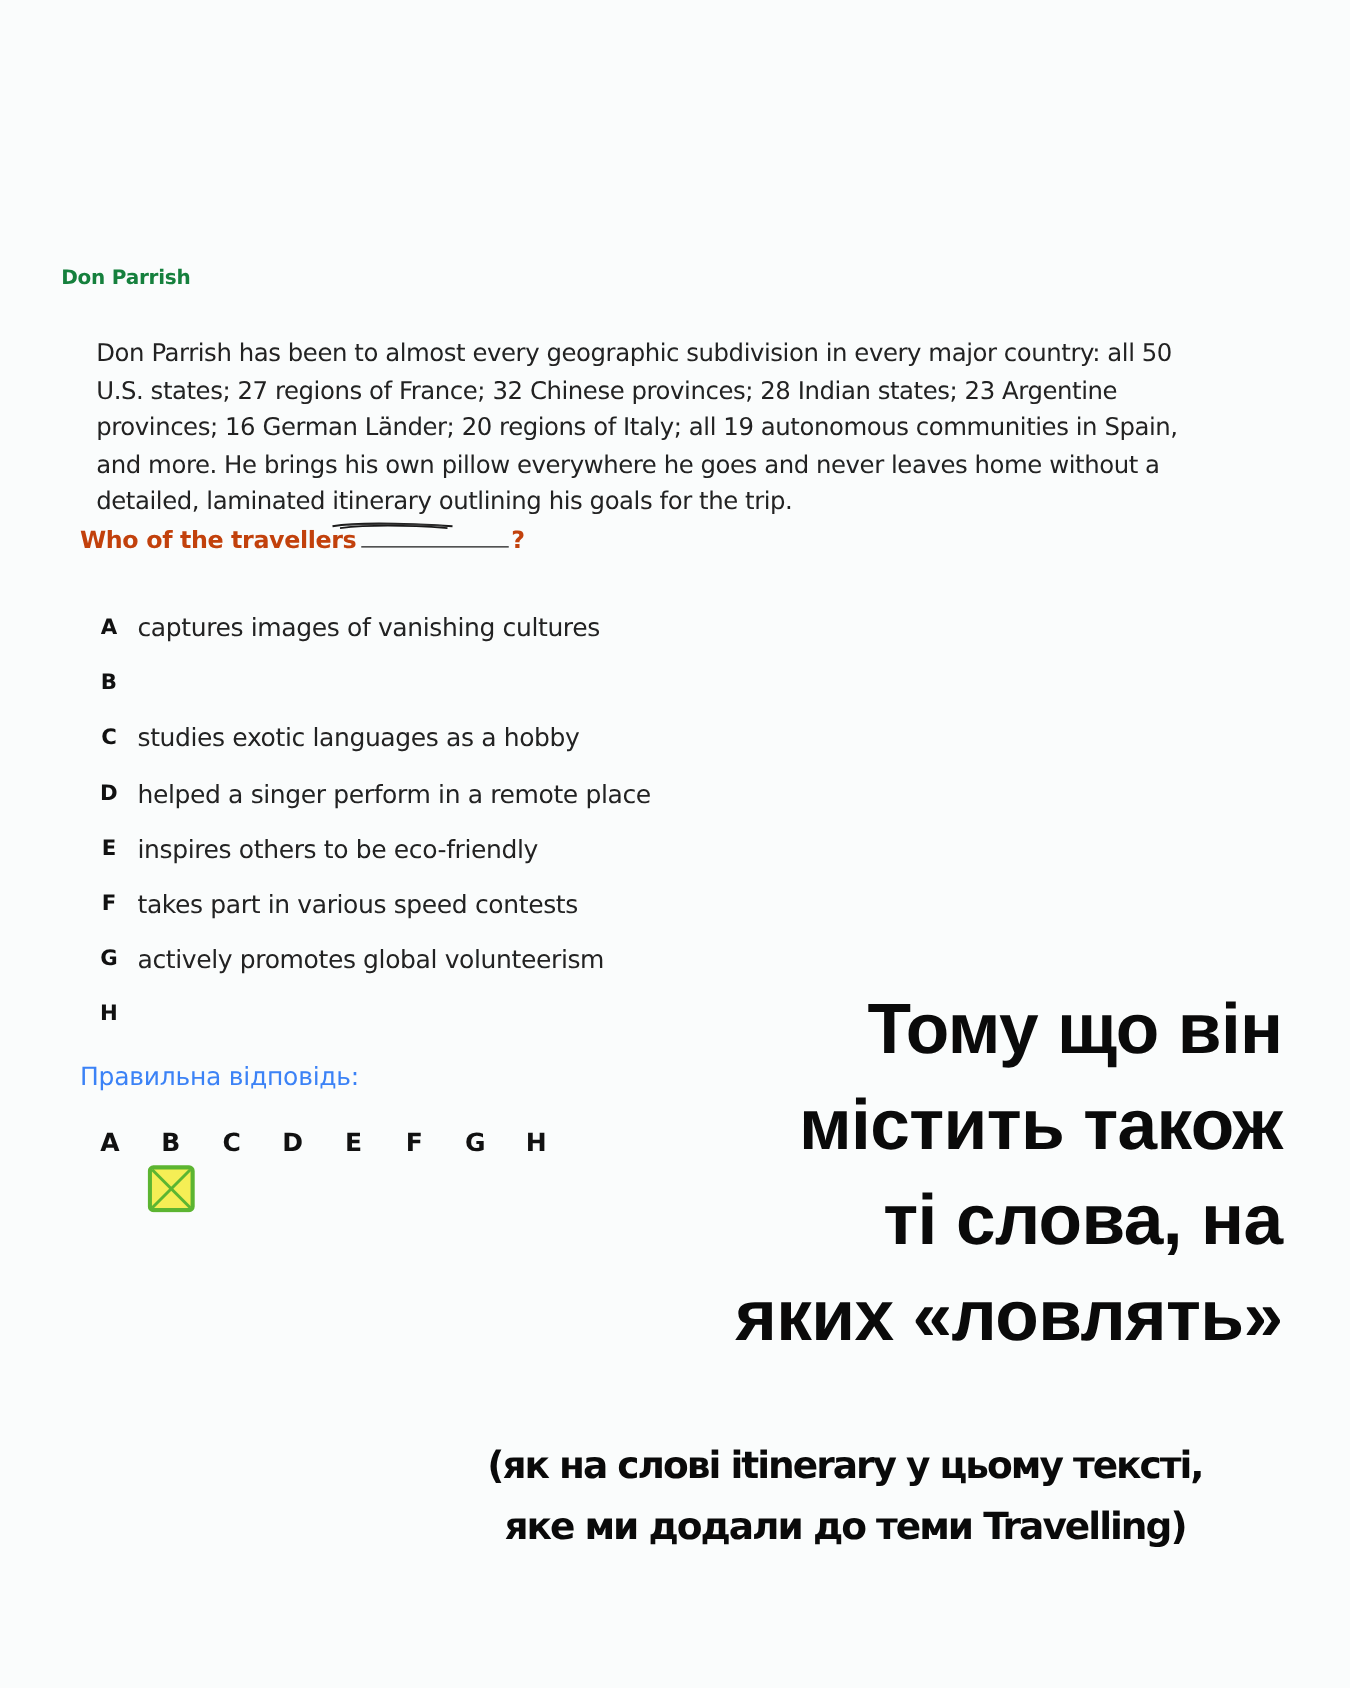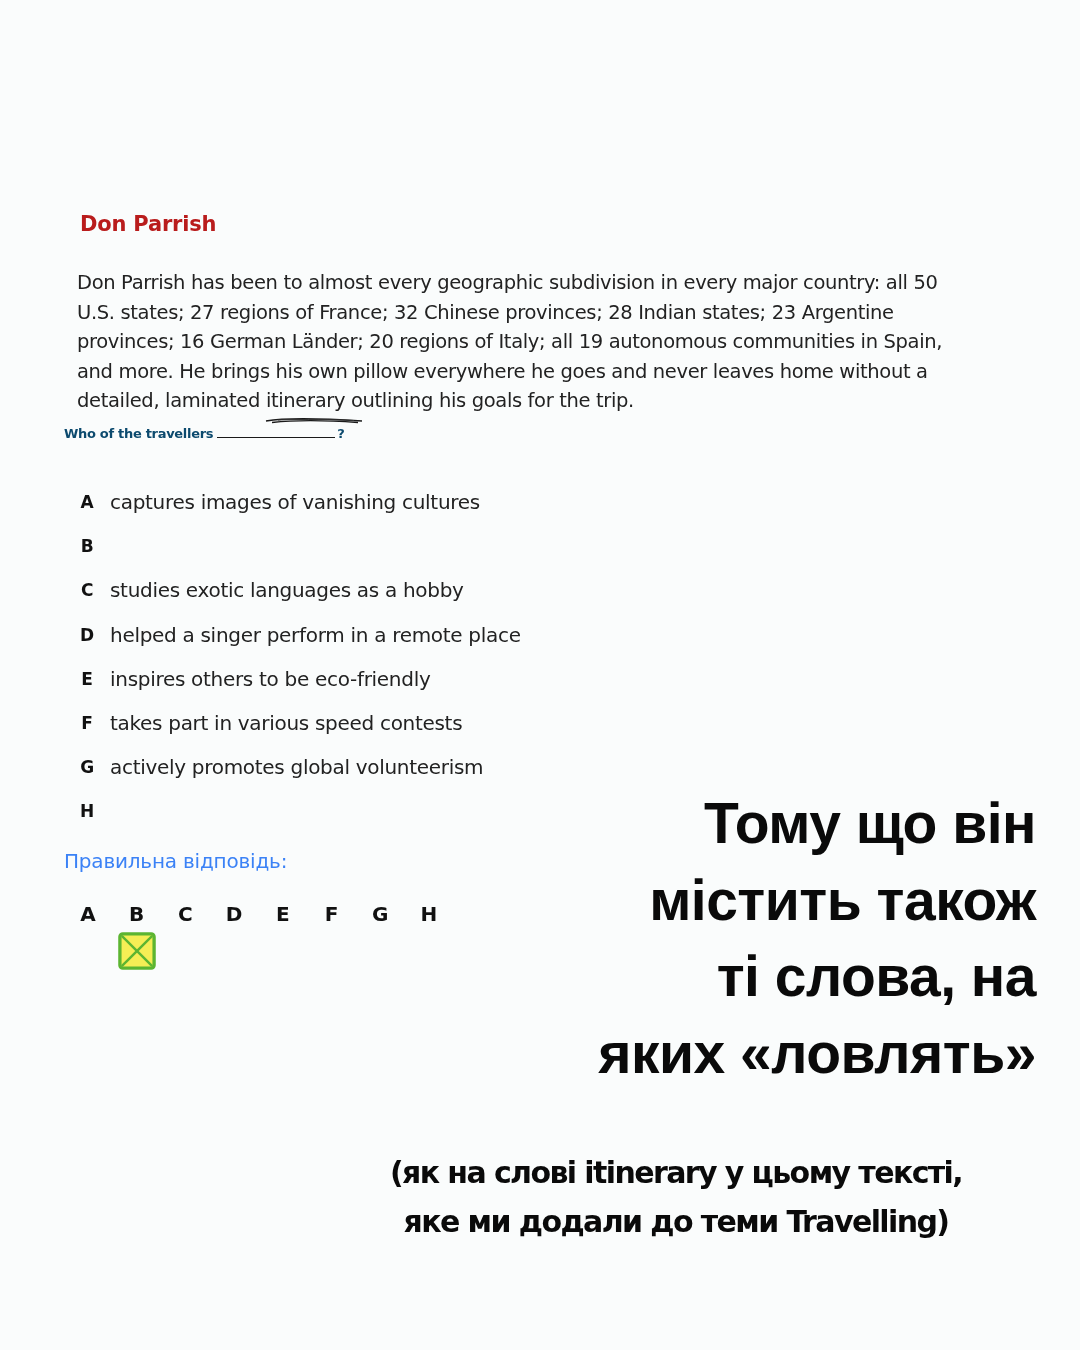--- a/index.html
+++ b/index.html
@@ -10,27 +10,27 @@
       width: 1080px;
       height: 1350px;
       background: #fafcfc;
       position: relative;
       overflow: hidden;
       font-family: "DejaVu Sans", sans-serif;
       color: #1e1e1e;
     }
     .heading {
       position: absolute;
-      left: 80px;
+      left: 49px;
       top: 212px;
       font-family: "DejaVu Sans", sans-serif;
       font-weight: bold;
-      font-size: 21px;
+      font-size: 16px;
       letter-spacing: -0.2px;
-      color: #b91c1c;
+      color: #15803d;
     }
     .passage {
       position: absolute;
       left: 64px;
       top: 255px;
       width: 975px;
       font-family: "DejaVu Sans", sans-serif;
       font-size: 19.5px;
       line-height: 29.5px;
       letter-spacing: -0.35px;
@@ -50,23 +50,23 @@
       left: -2px;
       right: -4px;
       bottom: -8px;
       height: 8px;
     }
     .question {
       position: absolute;
       left: 64px;
       top: 419px;
       font-weight: bold;
-      font-size: 13px;
+      font-size: 19px;
       letter-spacing: -0.3px;
-      color: #0c4a6e;
+      color: #c2410c;
     }
     .question .blank {
       display: inline-block;
       width: 118px;
       border-bottom: 1.5px solid #1a1a1a;
       height: 18px;
       margin: 0 2px 0 4px;
       vertical-align: baseline;
     }
     .options {
@@ -123,21 +123,21 @@
     }
     .answer-col .checkbox {
       display: block;
       margin: 3px auto 0;
       width: 38px;
       height: 38px;
       box-sizing: border-box;
     }
     .commentary {
       position: absolute;
-      right: 44px;
+      right: 54px;
       top: 785px;
       width: 520px;
       text-align: right;
       font-family: "Liberation Sans", sans-serif;
       font-weight: bold;
       font-size: 57px;
       line-height: 76.5px;
       letter-spacing: -0.5px;
       color: #0a0a0a;
     }

